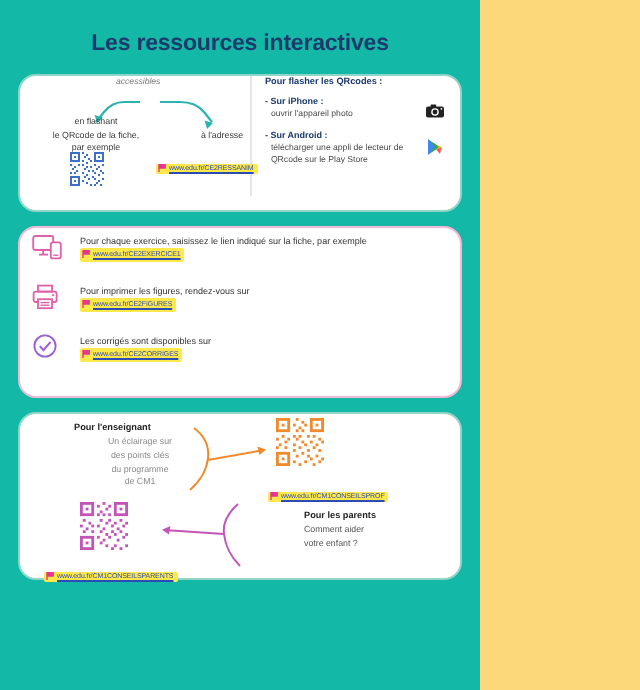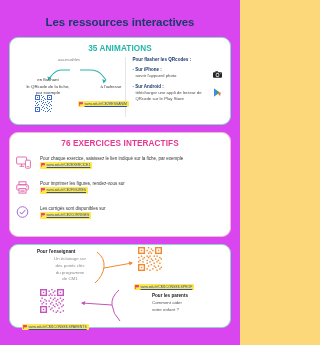--- a/index.html
+++ b/index.html
@@ -4,21 +4,21 @@
 <style>
   * { box-sizing: border-box; margin: 0; padding: 0; }
   html, body {
     width: 240px; height: 345px;
     background: #fcd87a;
     font-family: "Liberation Sans", sans-serif;
     overflow: hidden;
   }
   .page {
     width: 240px; height: 345px;
-    background: #d946ef;
+    background: #14b8a6;
     position: relative;
     padding: 0 9px;
   }
 
   .page-title {
     text-align: center;
     color: #1b3a6b;
     font-size: 11.5px;
     font-weight: bold;
     letter-spacing: -0.1px;
@@ -114,21 +114,20 @@
   }
 </style>
 </head>
 <body>
 
 <div class="page">
 
   <div class="page-title">Les ressources interactives</div>
 
   <div class="card card-green">
-    <div class="card-title t-teal">35 ANIMATIONS</div>
 
     <div class="sec1-body">
 
       <div class="sec1-left">
         <div class="accessibles">accessibles</div>
 
         <svg class="arrow-svg" width="108" height="22" viewBox="0 0 108 22">
           <path d="M48 7 L40 7 Q34 7 30 12 L26 17" stroke="#2bb3ad" stroke-width="1.1" fill="none"></path>
           <path d="M26.5 17.5 l-1.2 -4 l4.2 1.2 z" fill="#2bb3ad"></path>
           <path d="M58 7 L68 7 Q76 7 80 12 L84 17" stroke="#2bb3ad" stroke-width="1.1" fill="none"></path>
@@ -242,21 +241,20 @@
               <path d="M5.1 5.8 L7.9 4.5 L7 8 Z" fill="#ea4335" opacity="0.85"></path>
             </svg>
           </div>
         </div>
       </div>
 
     </div>
   </div>
 
   <div class="card card-pink">
-    <div class="card-title t-pink">76 EXERCICES INTERACTIFS</div>
 
     <div class="sec2-body">
 
       <div class="row2">
         <div class="row2-ico">
           <svg width="15" height="13" viewBox="0 0 15 13">
             <rect x="0.6" y="1" width="10" height="7" rx="1" fill="none" stroke="#e060a8" stroke-width="0.9"></rect>
             <line x1="3.5" y1="10.3" x2="8" y2="10.3" stroke="#e060a8" stroke-width="0.9"></line>
             <line x1="5.6" y1="8" x2="5.6" y2="10.3" stroke="#e060a8" stroke-width="0.9"></line>
             <rect x="9.4" y="4.2" width="5" height="8" rx="1" fill="#fff" stroke="#e060a8" stroke-width="0.9"></rect>

